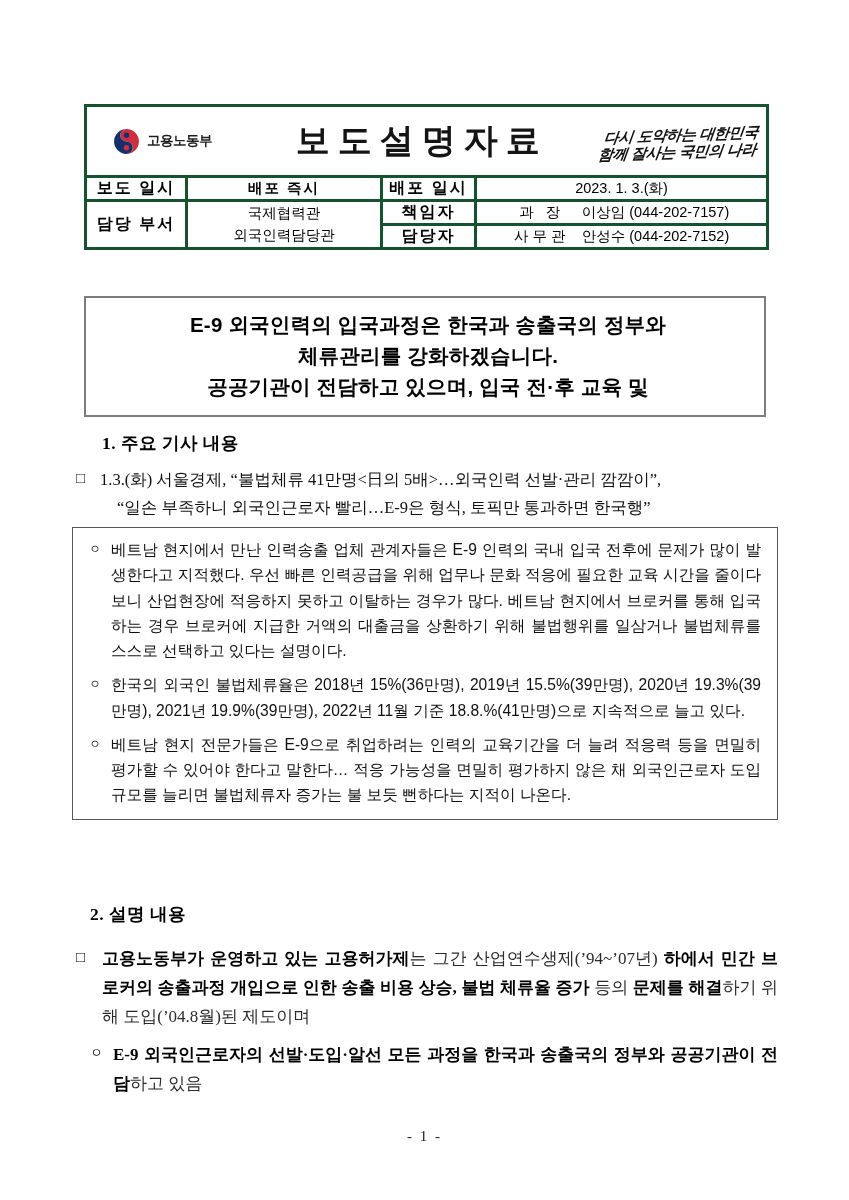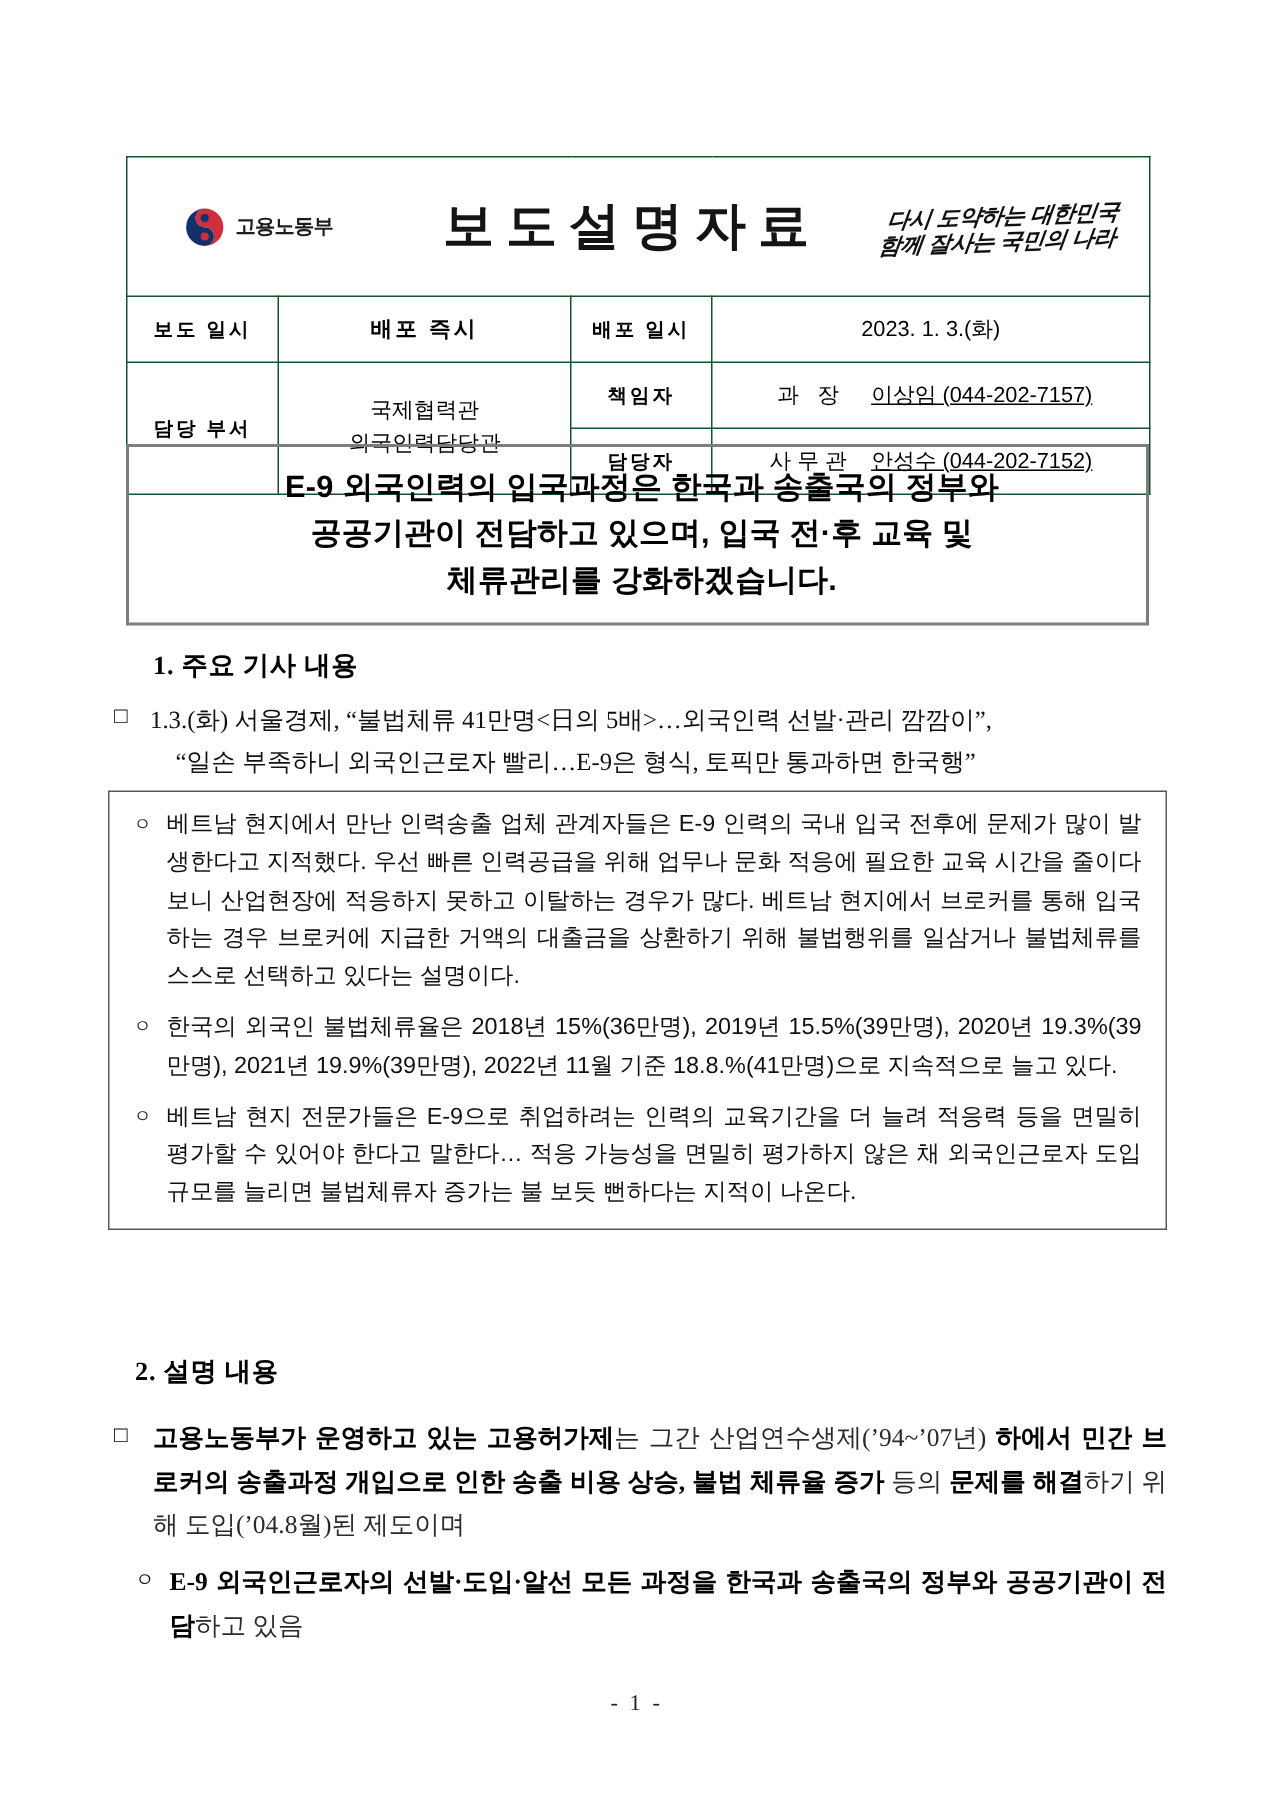--- a/index.html
+++ b/index.html
@@ -25,22 +25,22 @@
   
   .masthead {
     position: absolute;
     left: 84px;
     top: 104px;
     width: 682px;
     border-collapse: collapse;
     table-layout: fixed;
   }
   .masthead td {
-    border: 1px solid #14532d;
-    padding: 12px;
+    border: 3px solid #14532d;
+    padding: 0;
     vertical-align: middle;
   }
   .logo-cell {
     height: 68px;
     position: relative;
   }
   .logo-row-inner {
     display: flex;
     align-items: center;
     height: 68px;
@@ -94,22 +94,22 @@
     font-style: italic;
     letter-spacing: -0.4px;
     transform: skewX(-9deg) rotate(-2.2deg);
     transform-origin: right center;
     white-space: nowrap;
   }
   .slogan .ln2 { padding-right: 2px; }
 
   .mh-label {
     text-align: center;
-    font-family: Liberation Serif, serif;
-    font-size: 13px;
+    font-family: Liberation Sans, sans-serif;
+    font-size: 16px;
     font-weight: 700;
     letter-spacing: 2px;
     padding: 6px 2px;
     white-space: nowrap;
     margin-top: 13px;
   }
   .mh-val {
     text-align: center;
     font-family: "Liberation Sans", sans-serif;
     font-size: 14.5px;
@@ -117,21 +117,21 @@
     white-space: nowrap;
   }
   .mh-val.bold { font-weight: 700; letter-spacing: 2px; }
   .mh-dept {
     text-align: center;
     font-family: "Liberation Sans", sans-serif;
     font-size: 14.5px;
     line-height: 1.45;
     padding: 5px 4px;
   }
-  .person { display: inline-block; white-space: nowrap; text-decoration: underline; }
+  .person { display: inline-block; white-space: nowrap; }
   .person .rank {
     display: inline-block;
     min-width: 56px;
     letter-spacing: 4px;
     text-align: center;
   }
   .person .pname { margin-left: 12px; }
 
   
   .title-box {
@@ -330,22 +330,22 @@
           <span class="person">
             <span class="rank">사무관</span><span class="pname">안성수 (044-202-7152)</span>
           </span>
         </td>
       </tr>
     </tbody>
   </table>
 
   <div class="title-box">
     <div class="tline">E-9 외국인력의 입국과정은 한국과 송출국의 정부와</div>
+    <div class="tline">체류관리를 강화하겠습니다.</div>
     <div class="tline">공공기관이 전담하고 있으며, 입국 전·후 교육 및</div>
-    <div class="tline">체류관리를 강화하겠습니다.</div>
   </div>
 
   <div class="sec-head" id="sec1">1. 주요 기사 내용</div>
 
   <div class="citation">
     <span class="marker">□</span>
     <span class="ctext">
       <span>1.3.(화) 서울경제, “불법체류 41만명&lt;日의 5배&gt;…외국인력 선발·관리 깜깜이”,</span>
       <span class="l2">“일손 부족하니 외국인근로자 빨리…E-9은 형식, 토픽만 통과하면 한국행”</span>
     </span>

